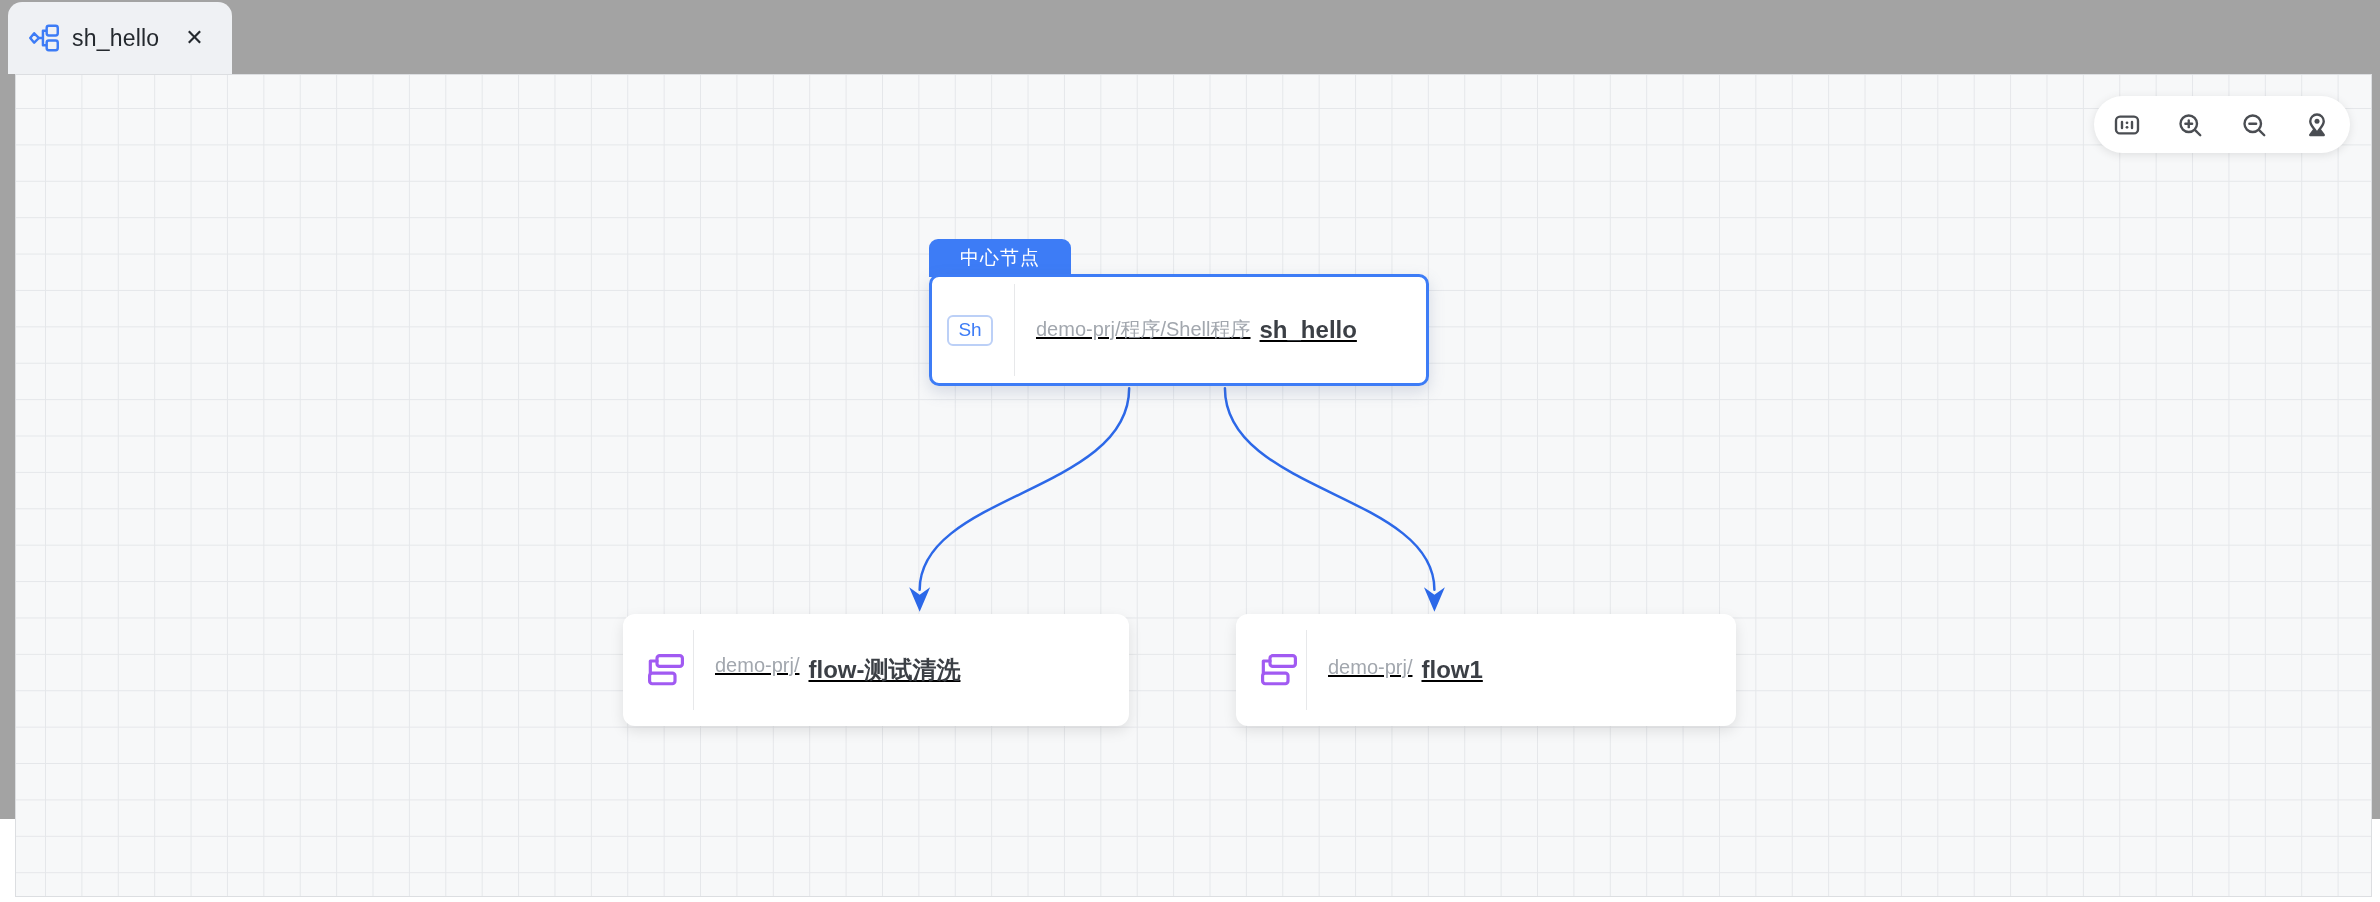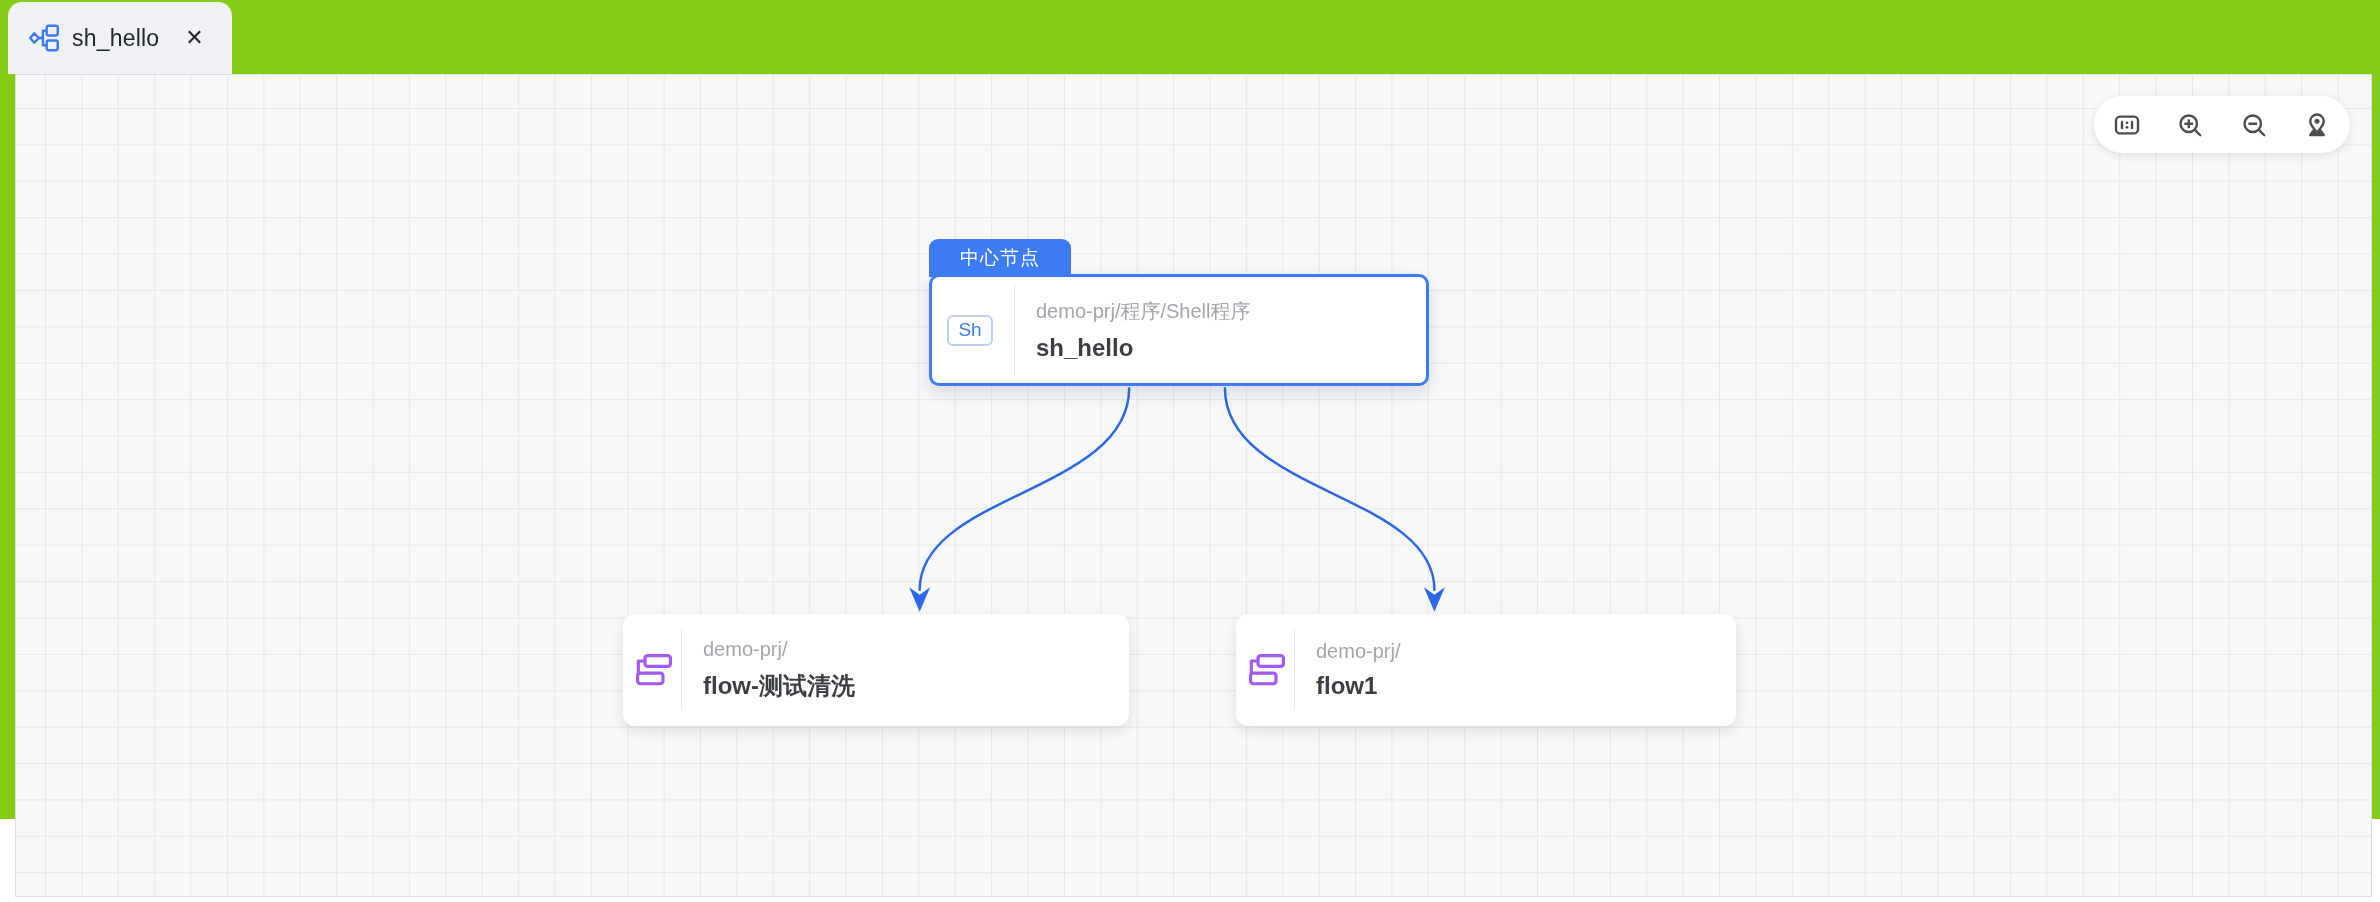--- a/index.html
+++ b/index.html
@@ -9,21 +9,21 @@
     --tab-bg:#EFF1F4;
     --canvas-bg:#F7F8F9;
     --grid-line:#E5E7EA;
     --icon-gray:#4A4D52;
     --text-secondary:#A2A7AE;
     --text-primary:#3B3F45;
   }
   *{margin:0;padding:0;box-sizing:border-box;}
   html,body{width:2380px;height:902px;background:#fff;overflow:hidden;
     font-family:"Liberation Sans","DejaVu Sans",sans-serif;}
-  .stage{position:relative;width:2380px;height:819px;background:#84cc16;}
+  .stage{position:relative;width:2380px;height:819px;background:#a3a3a3;}
 
   
   .tab{position:absolute;left:8px;top:2px;height:72px;min-width:224px;
     background:var(--tab-bg);border-radius:14px 14px 0 0;
     display:flex;align-items:center;padding:0 26px 0 20px;gap:12px;cursor:default;}
   .tab-title{font-size:23px;font-weight:500;color:#24292E;letter-spacing:.2px;}
   .tab-close{font-size:22px;color:#24292E;margin-left:14px;line-height:1;cursor:pointer;}
   .tab-icon svg{display:block;}
 
   
@@ -45,27 +45,27 @@
     color:#fff;font-size:19px;letter-spacing:1px;}
   .center-card{position:absolute;left:913px;top:199px;width:500px;height:112px;
     background:#fff;border:3px solid var(--accent-blue);border-radius:10px;
     box-shadow:0 6px 16px rgba(90,110,150,.22);
     display:flex;align-items:center;padding-left:15px;cursor:pointer;}
   .type-badge{width:46px;height:31px;border:2px solid #BCD0F7;border-radius:6px;
     color:var(--accent-blue);font-size:19px;font-weight:500;
     display:flex;align-items:center;justify-content:center;flex:0 0 auto;text-align:center;}
   .v-divider{width:1px;align-self:center;background:#E7E8EA;flex:0 0 auto;}
   .center-card .v-divider{height:92px;margin-left:21px;}
-  .node-text{display:flex;flex-direction:column;gap:9px;margin-left:21px;min-width:0;}
+  .node-text{display:flex;gap:9px;margin-left:21px;min-width:0;text-decoration:underline;}
   .node-path{font-size:20px;color:var(--text-secondary);white-space:nowrap;}
   .node-name{font-size:24px;font-weight:700;color:var(--text-primary);white-space:nowrap;}
 
   .child-card{position:absolute;height:112px;background:#fff;border-radius:12px;
     box-shadow:0 5px 14px rgba(0,0,0,.10);
-    display:flex;align-items:center;padding-left:12px;cursor:pointer;}
+    display:flex;align-items:center;padding-left:24px;cursor:pointer;}
   .child-card.left{left:607px;top:539px;width:506px;}
   .child-card.right{left:1220px;top:539px;width:500px;}
   .flow-icon{width:38px;display:flex;justify-content:center;flex:0 0 auto;}
   .child-card .v-divider{height:80px;margin-left:8px;}
 
   
   .toolbar{position:absolute;top:21px;right:21px;width:256px;height:57px;
     background:#fff;border-radius:29px;box-shadow:0 2px 10px rgba(0,0,0,.10);
     display:flex;align-items:center;justify-content:space-between;padding:0 14px;}
   .tool-btn{width:38px;height:38px;border:none;background:transparent;cursor:pointer;

